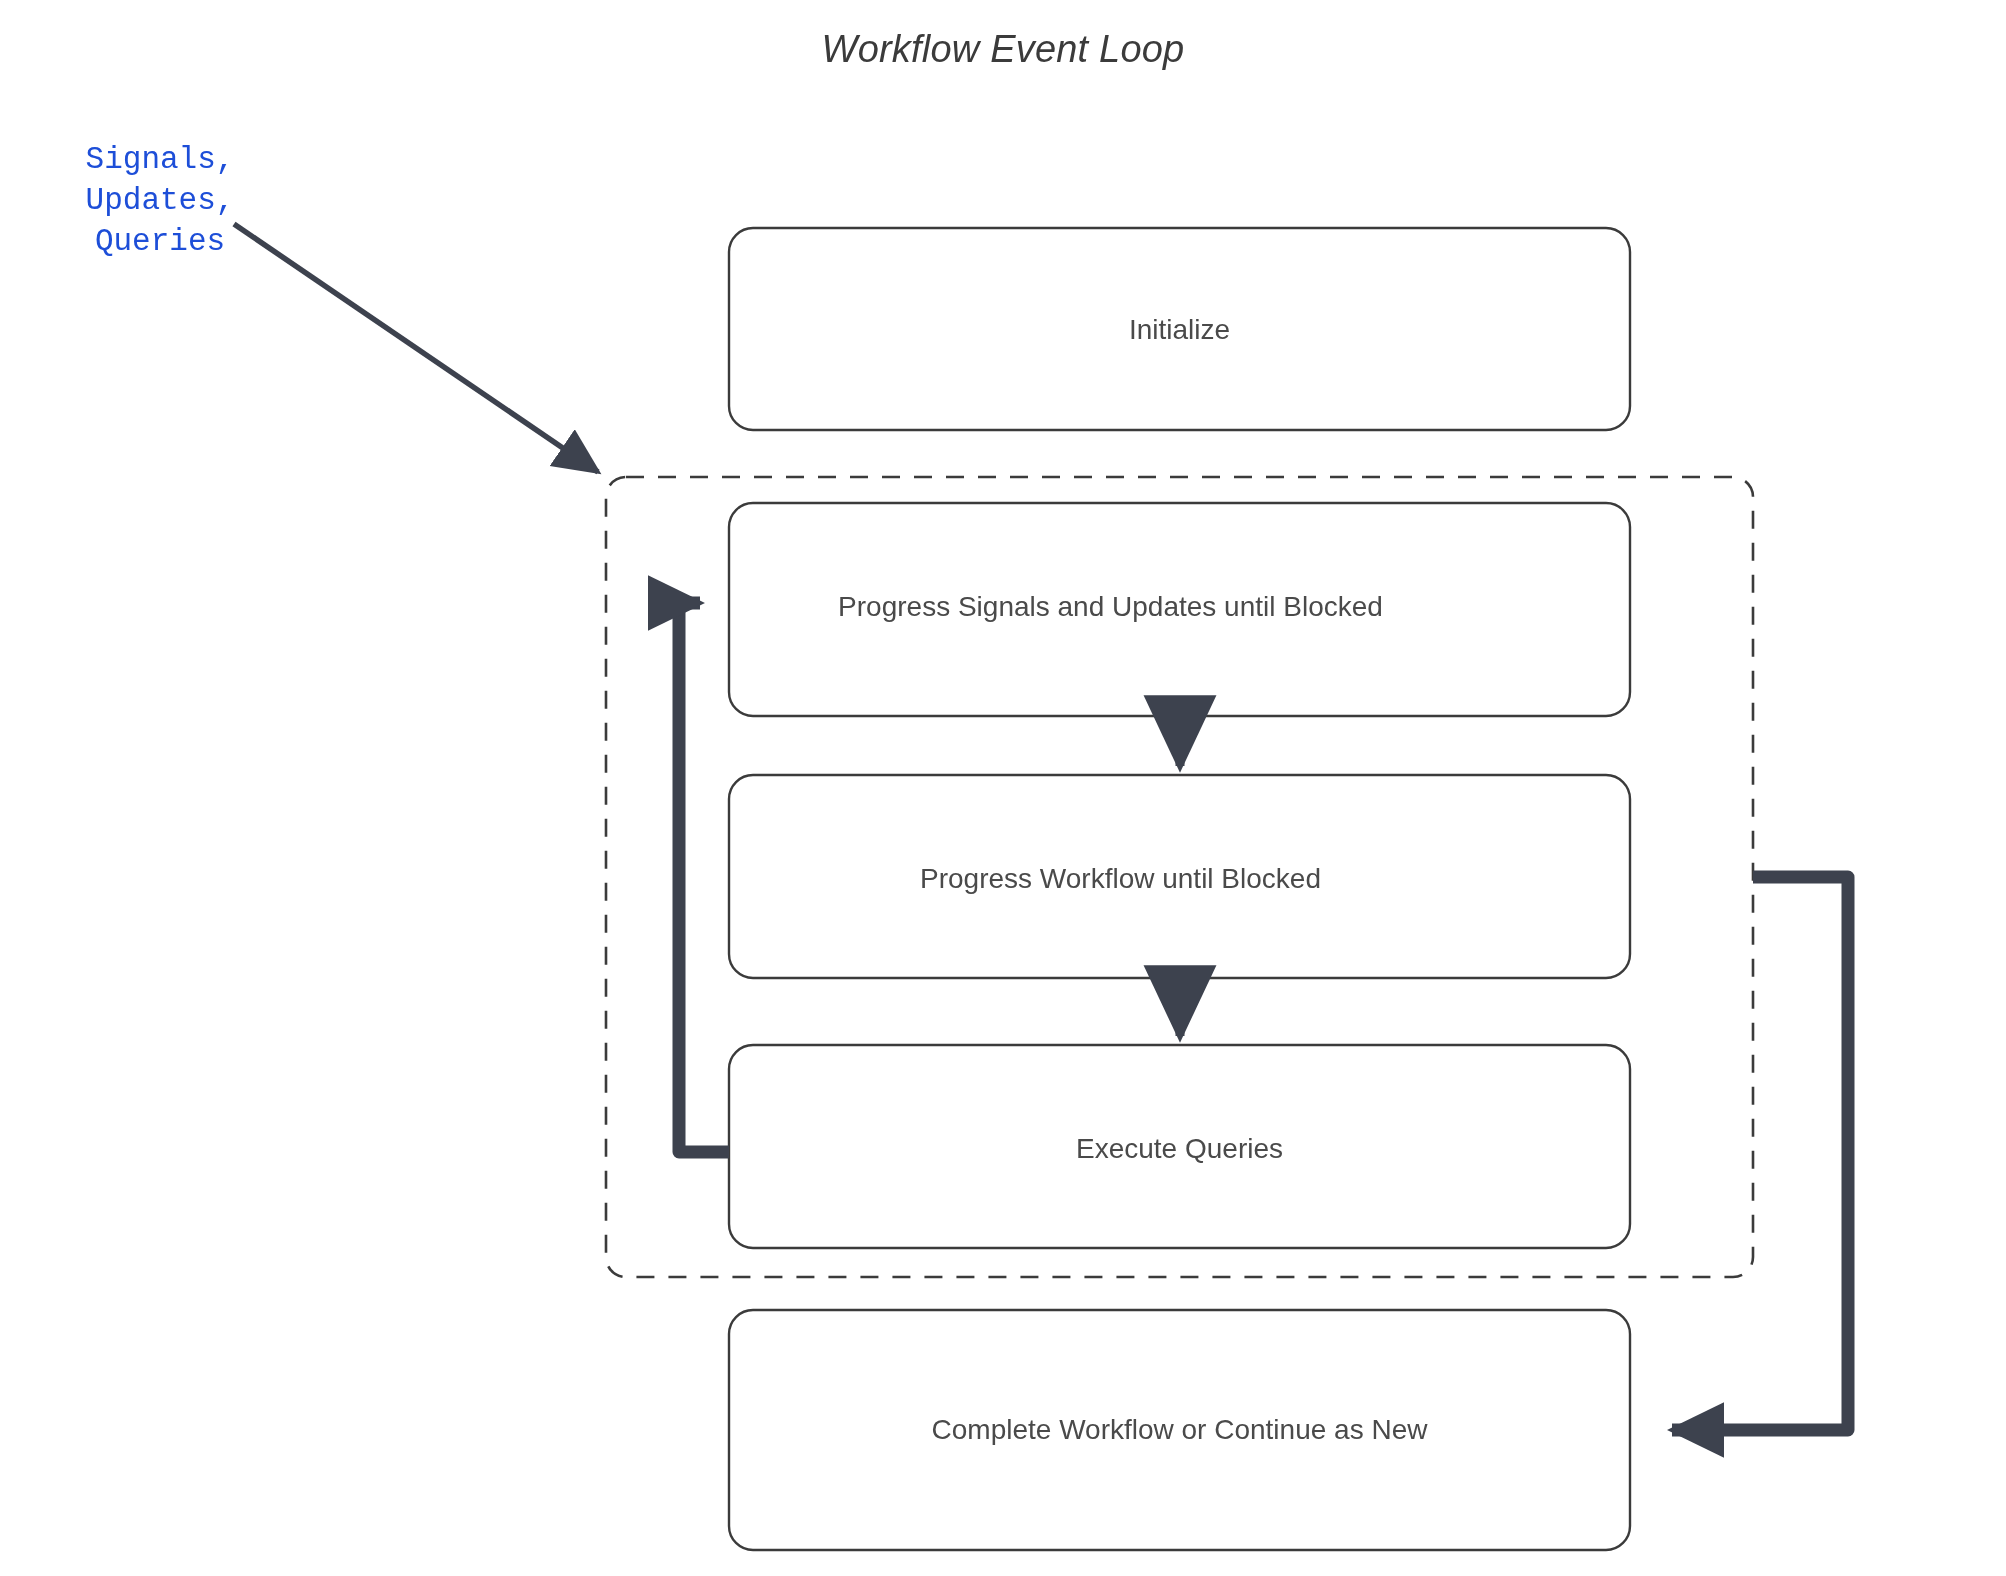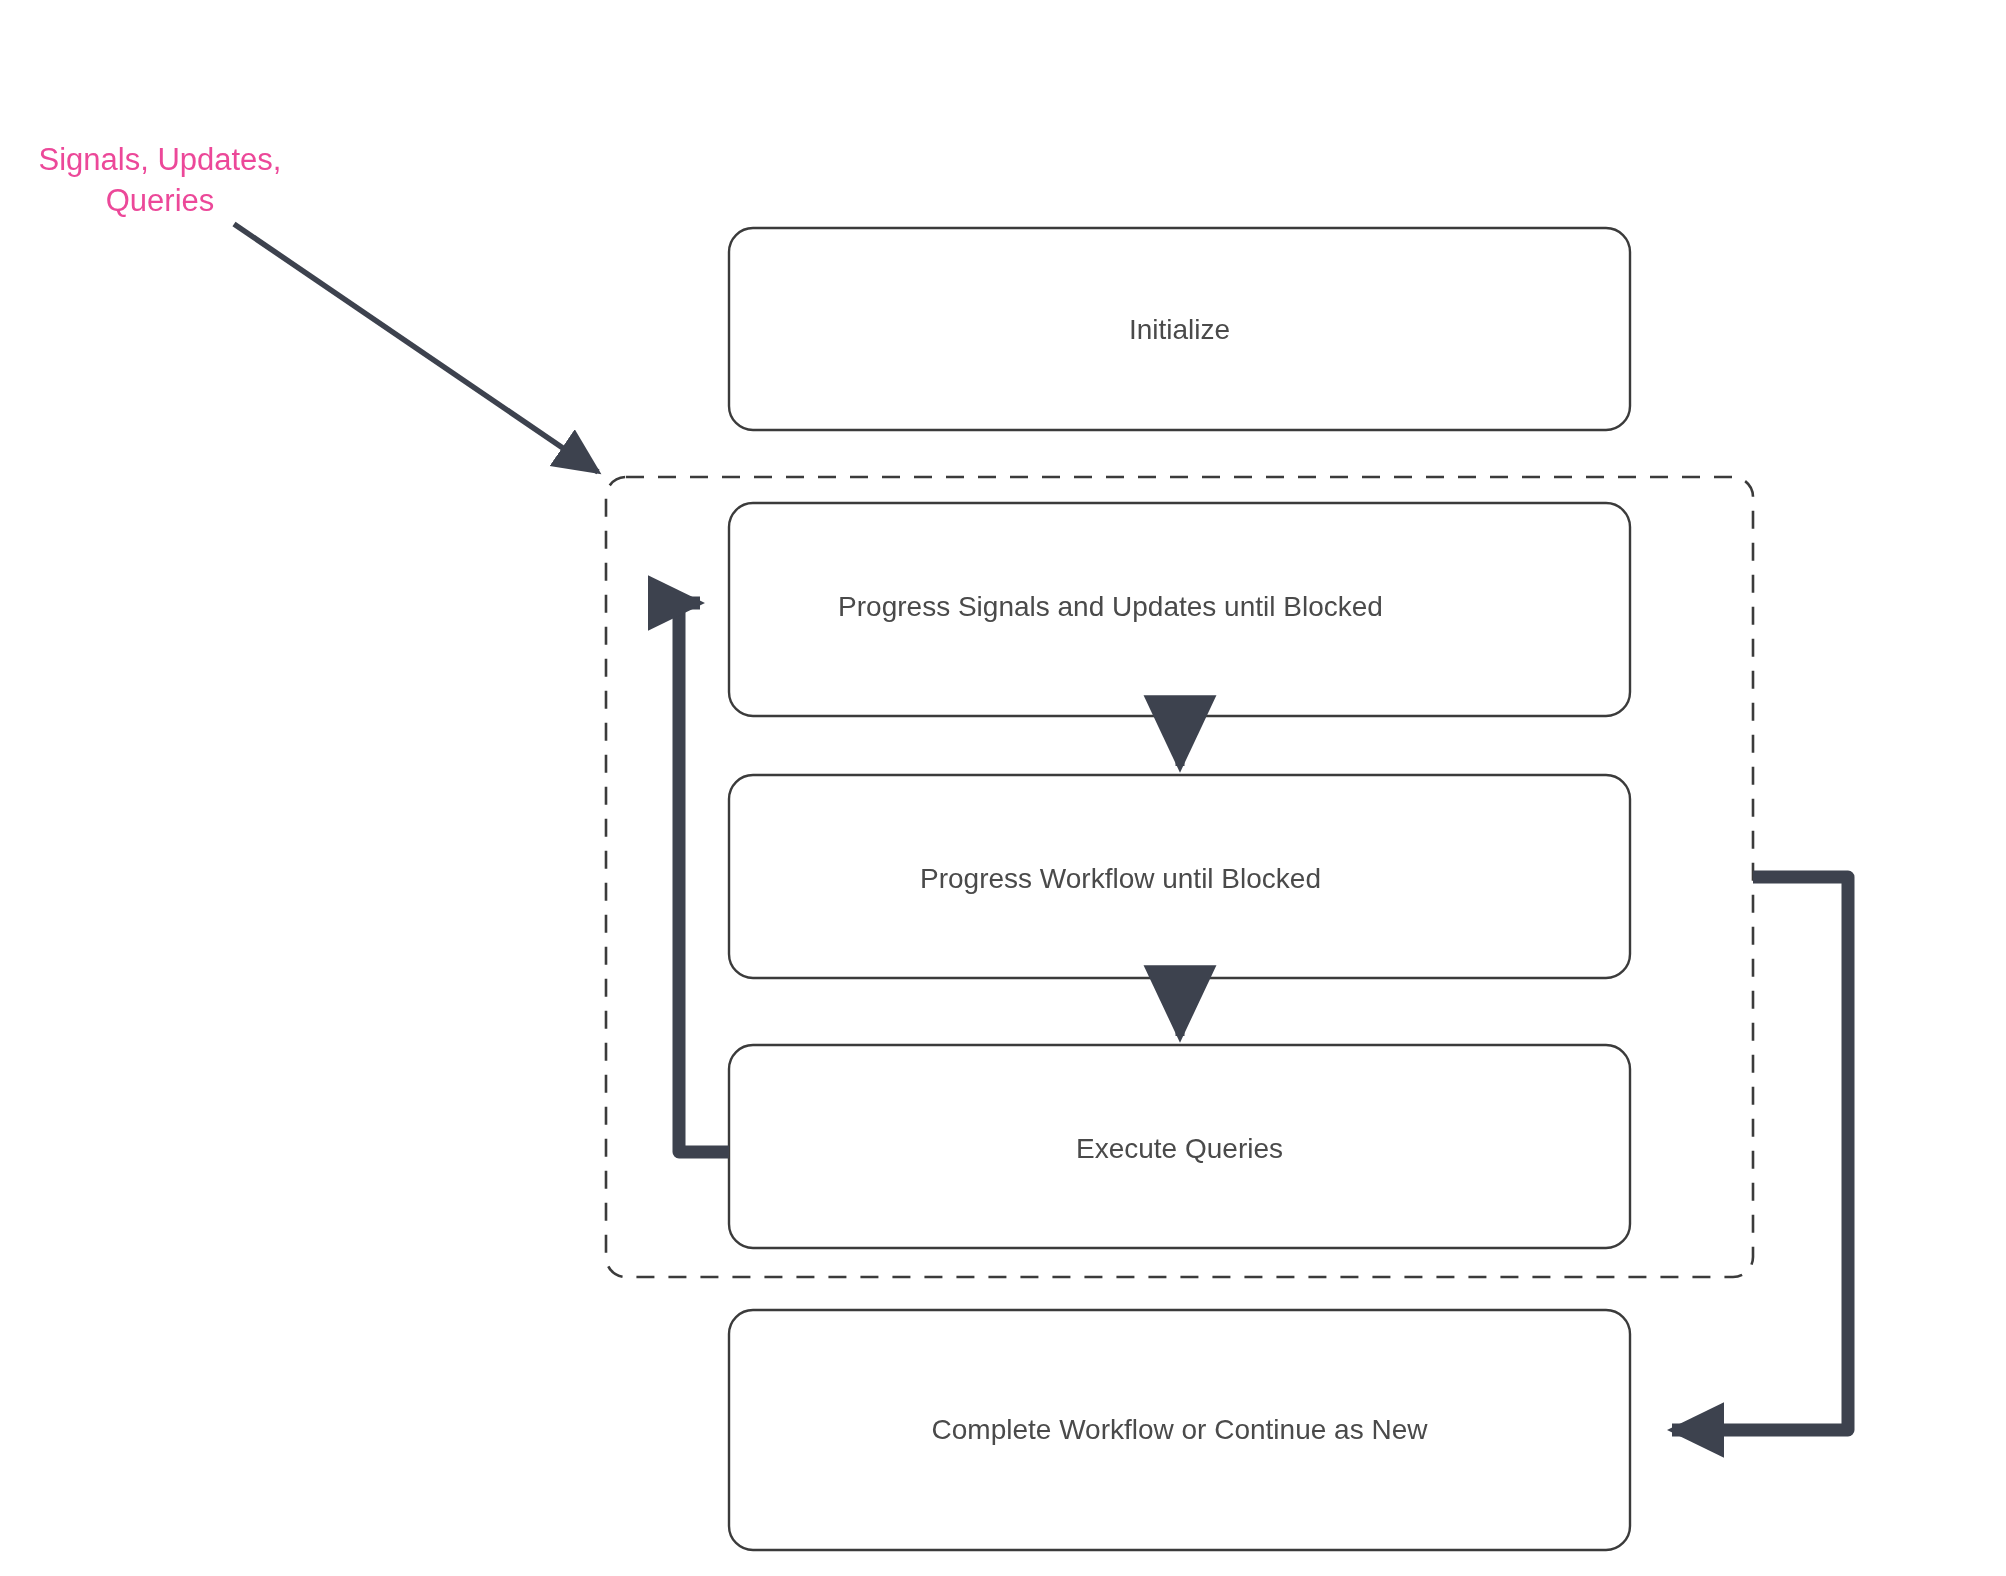--- a/index.html
+++ b/index.html
@@ -44,32 +44,33 @@
     text-align: center;
     font-family: Liberation Sans, sans-serif;
     font-size: 28px;
     color: #4a4a4a;
     line-height: 1.28;
     white-space: pre-line;
   }
   .edge-label {
     position: absolute;
     text-align: center;
-    font-family: Liberation Sans, sans-serif;
+    font-family: Liberation Mono, monospace;
     font-size: 31px;
-    color: #ec4899;
+    color: #1d4ed8;
     line-height: 1.32;
     white-space: pre-line;
   }
 </style>
 </head>
 <body>
 
 <div id="canvas">
 
+  <div class="diagram-title">Workflow Event Loop</div>
 
   <svg id="diagram-svg" viewBox="0 0 2006 1576">
     <defs>
       <marker id="arrow-thin" viewBox="0 0 12 12" refX="10.5" refY="6" markerWidth="9" markerHeight="9" orient="auto-start-reverse">
         <path d="M 0 0.6 L 11.5 6 L 0 11.4 z" fill="#3d424e"></path>
       </marker>
       <marker id="arrow-thick" viewBox="0 0 12 12" refX="10.5" refY="6" markerWidth="4.6" markerHeight="4.6" orient="auto-start-reverse">
         <path d="M 0 0.4 L 11.5 6 L 0 11.6 z" fill="#3d424e"></path>
       </marker>
       <marker id="arrow-slim" viewBox="0 0 12 12" refX="10.5" refY="6" markerWidth="7" markerHeight="7" orient="auto-start-reverse">

